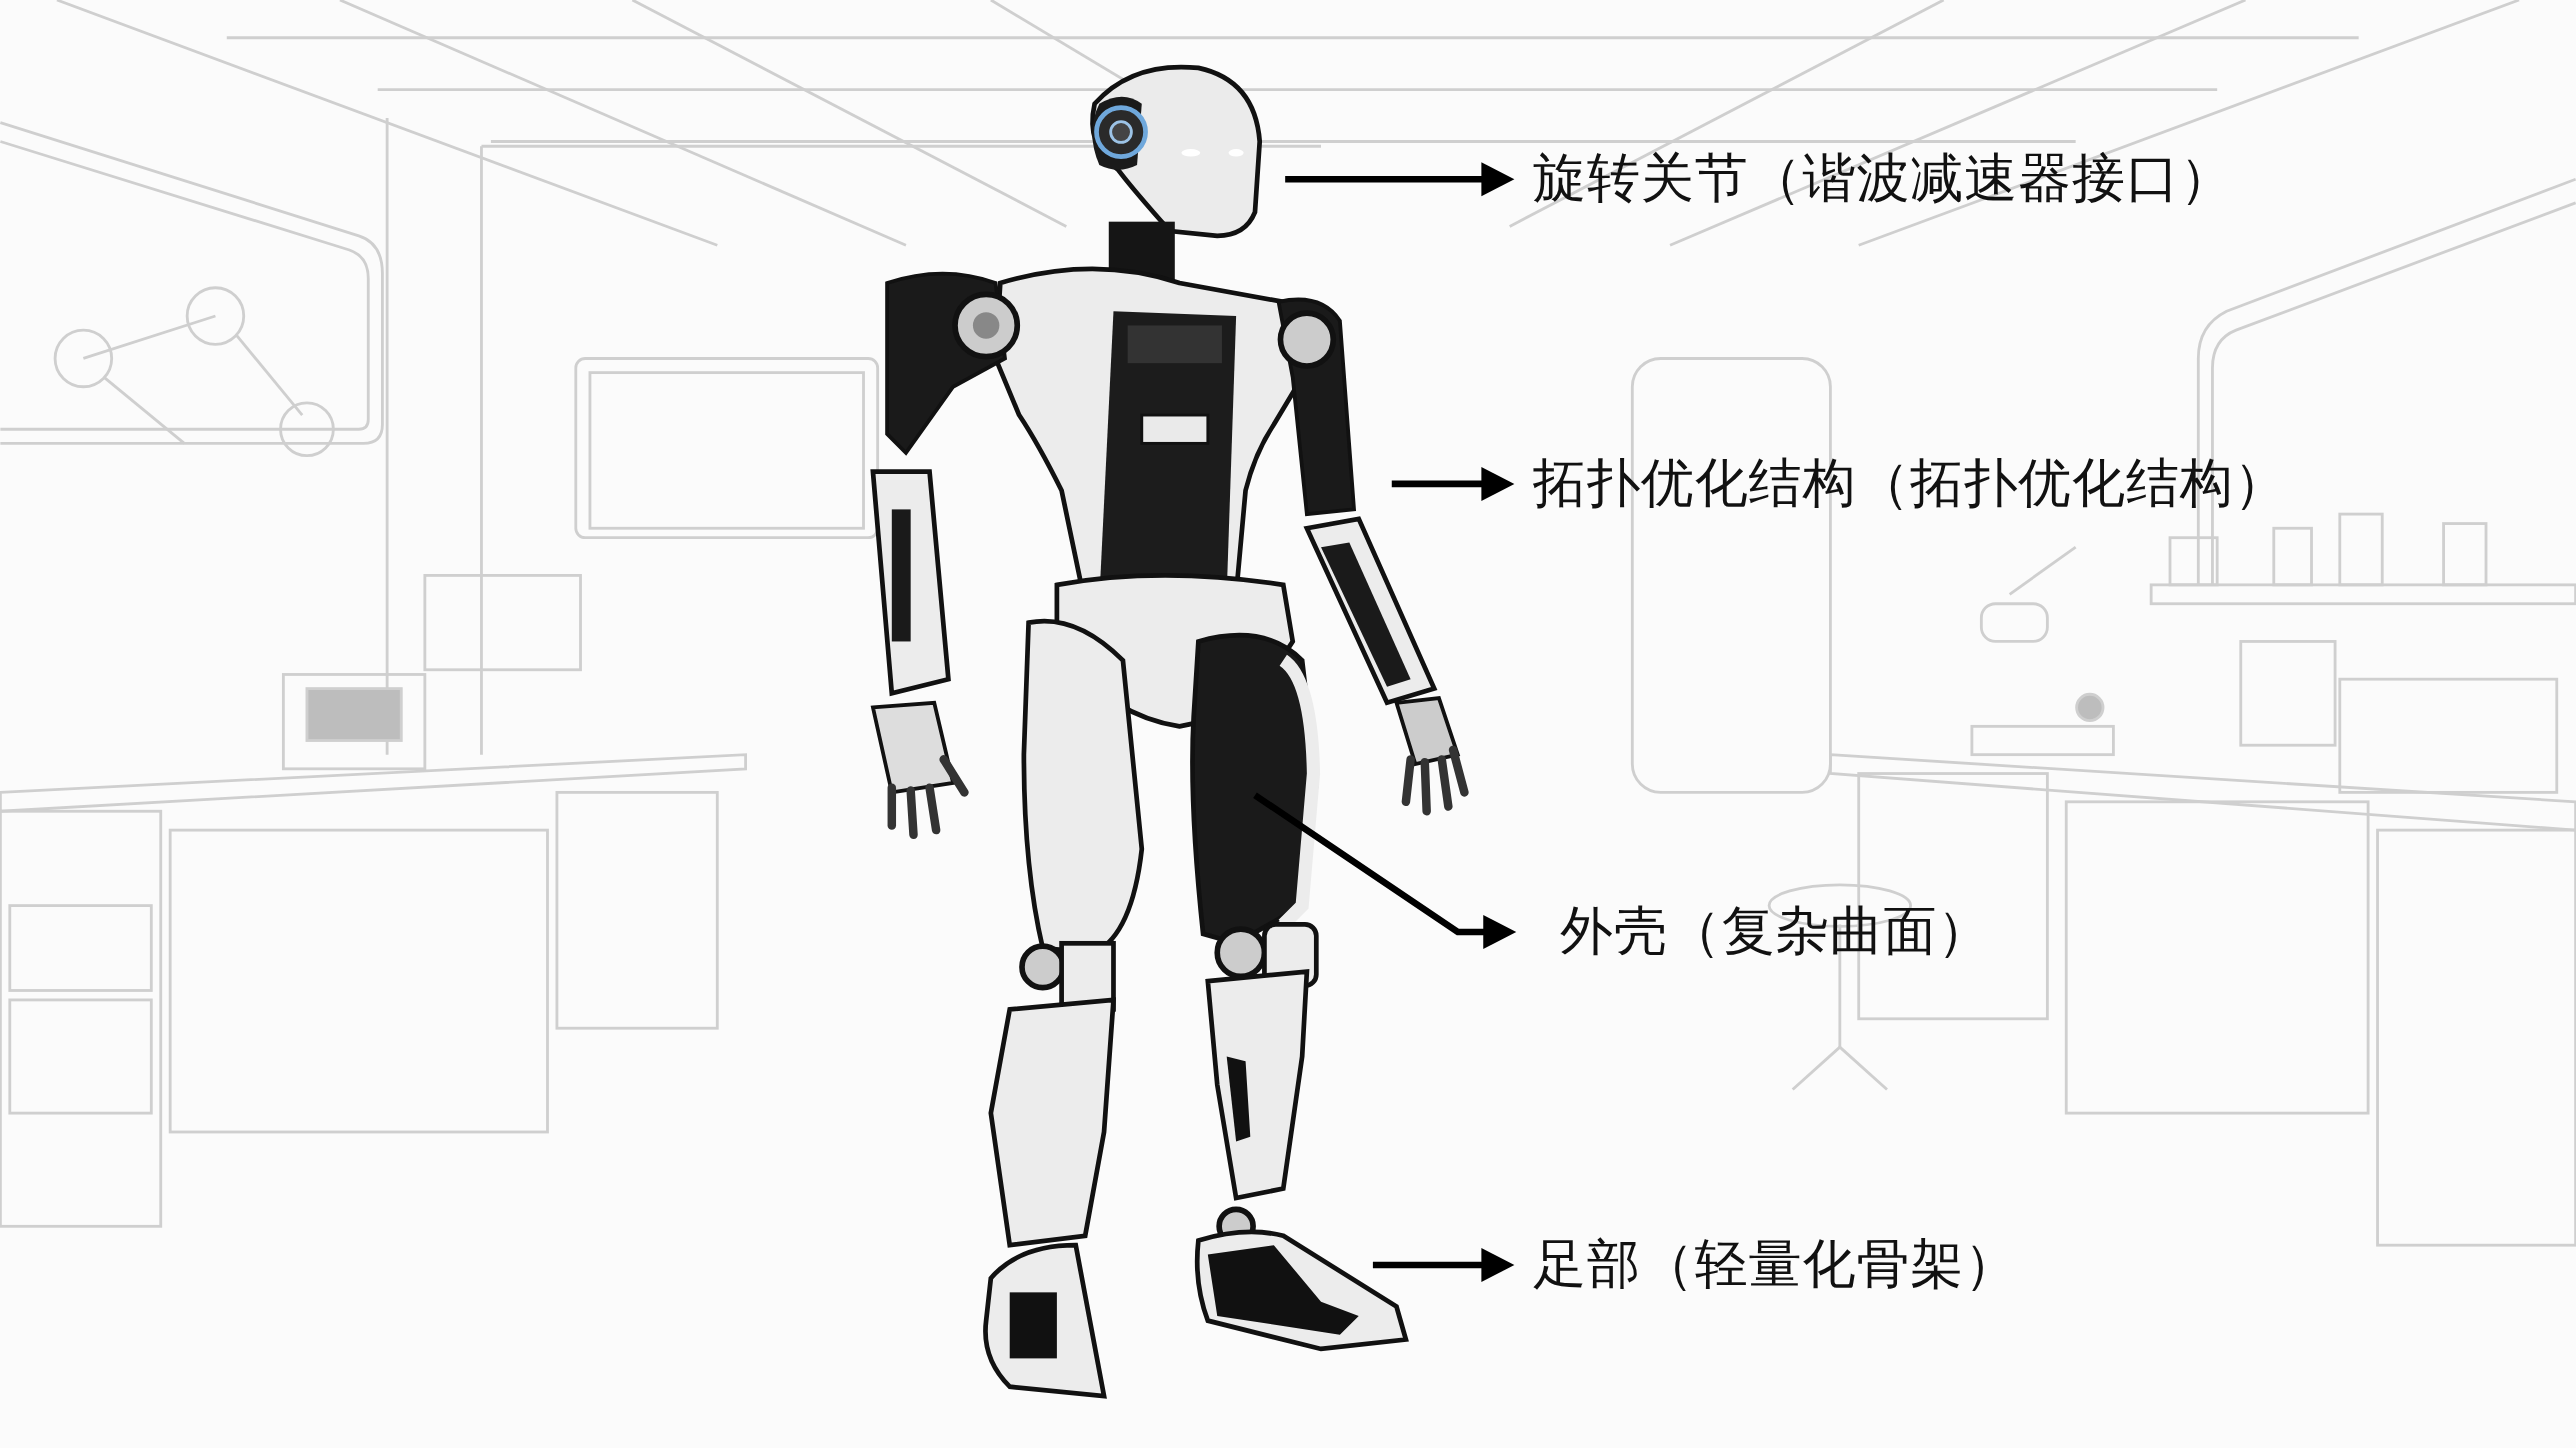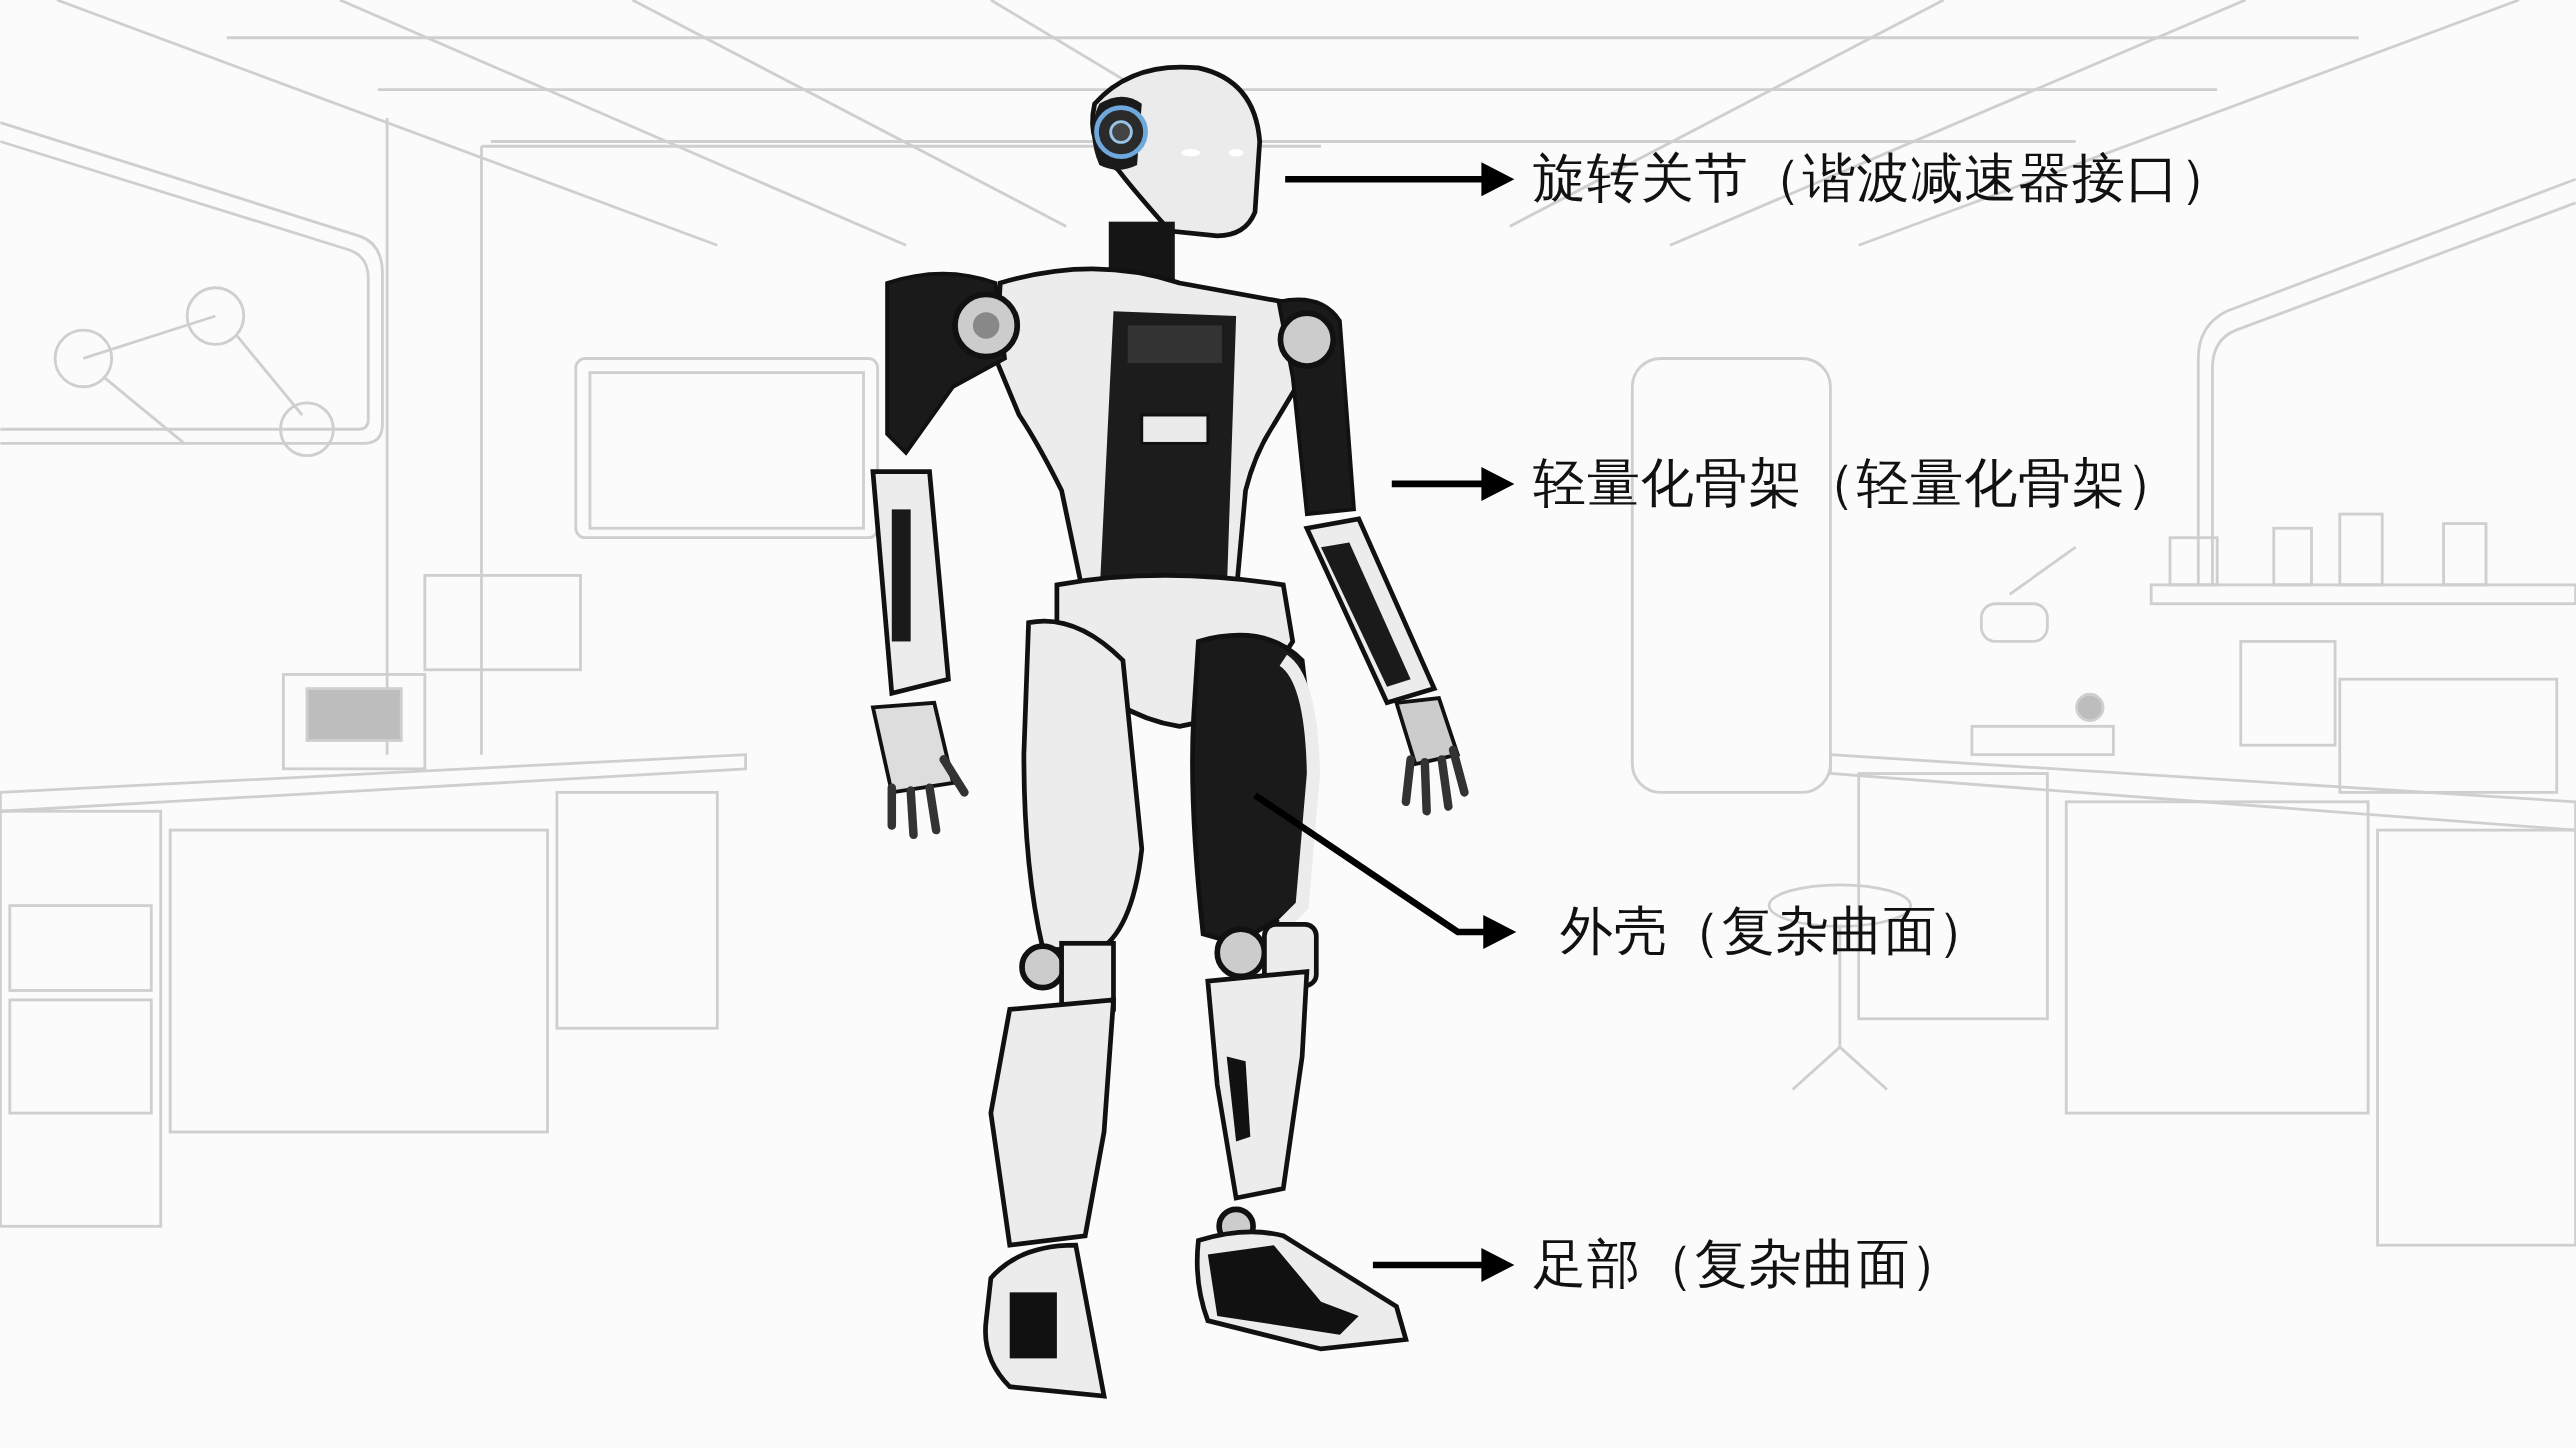--- a/index.html
+++ b/index.html
@@ -155,16 +155,16 @@
       <polygon points="1572,970 1607,988 1572,1006" stroke="none"></polygon>
     </g>
     <g>
       <line x1="1455" y1="1341" x2="1575" y2="1341" stroke-width="7"></line>
       <polygon points="1570,1323 1605,1341 1570,1359" stroke="none"></polygon>
     </g>
   </g>
 </svg>
 
 <div class="label" style="left:1533px; top:151px;">旋转关节（谐波减速器接口）</div>
-<div class="label" style="left:1533px; top:456px;">轻量化骨架（轻量化骨架）</div>
+<div class="label" style="left:1533px; top:456px;">拓扑优化结构（拓扑优化结构）</div>
 <div class="label" style="left:1533px; top:904px;margin-left:27px;">外壳（复杂曲面）</div>
-<div class="label" style="left:1533px; top:1237px;">足部（复杂曲面）</div>
+<div class="label" style="left:1533px; top:1237px;">足部（轻量化骨架）</div>
 
 
 </body></html>

